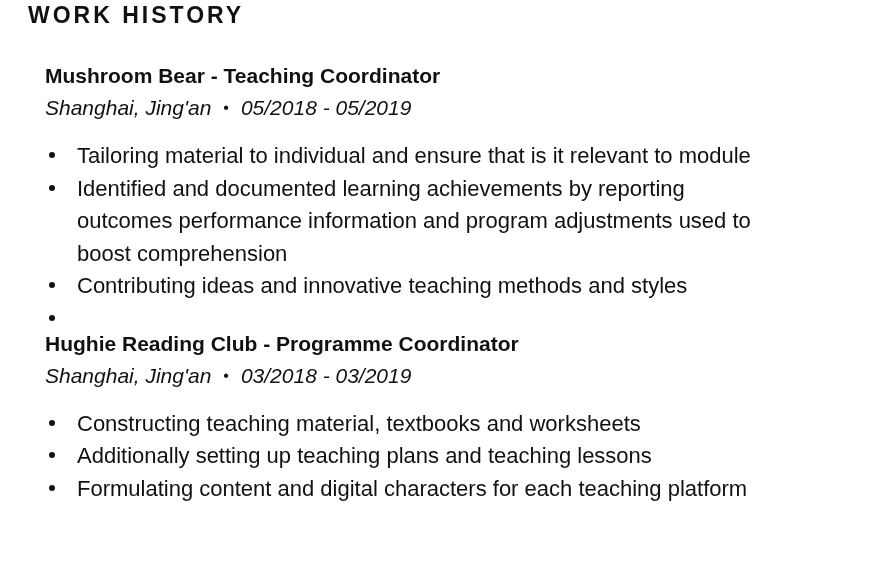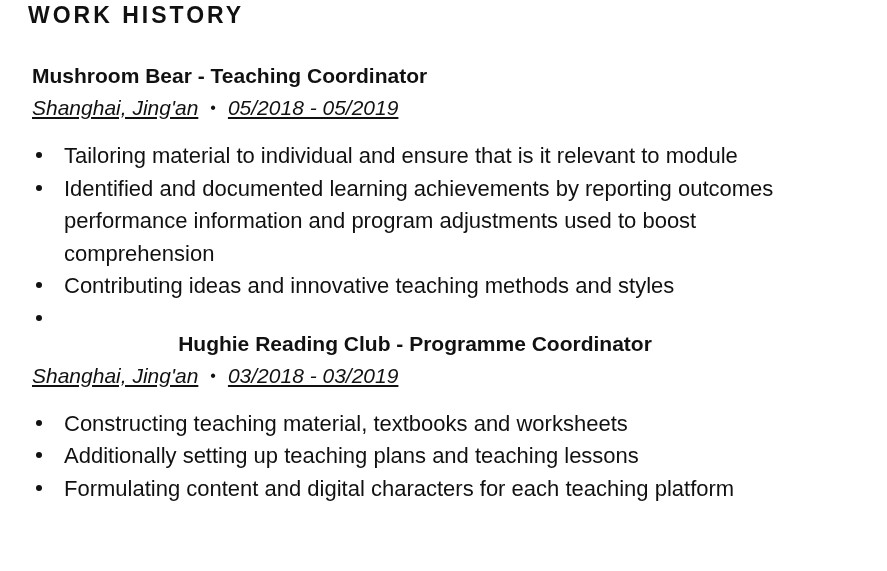--- a/index.html
+++ b/index.html
@@ -22,35 +22,34 @@
   }
   .section-title {
     margin: 0;
     padding-top: 1px;
     font-size: 23px;
     line-height: 29px;
     font-weight: 700;
     letter-spacing: 3px;
     color: #111111;
   }
-  .job { margin: 4px; }
+  .job { margin: 17px; }
   .job-title {
     margin: 0;
     font-size: 21px;
     line-height: 32px;
     font-weight: 700;
   }
   .job-0 .job-title { margin-top: 30px; }
-  .job-1 .job-title { margin-top: 25px; text-align: center; }
+  .job-1 .job-title { margin-top: 25px; }
   .job-meta {
     margin: 0;
     font-size: 21px;
     line-height: 32px;
     font-style: italic;
-    text-decoration: underline;
   }
   .dot-sep {
     display: inline-block;
     font-style: normal;
     font-size: 16px;
     margin: 0 12px;
     vertical-align: 2px;
   }
   ul.bullets {
     list-style: none;

